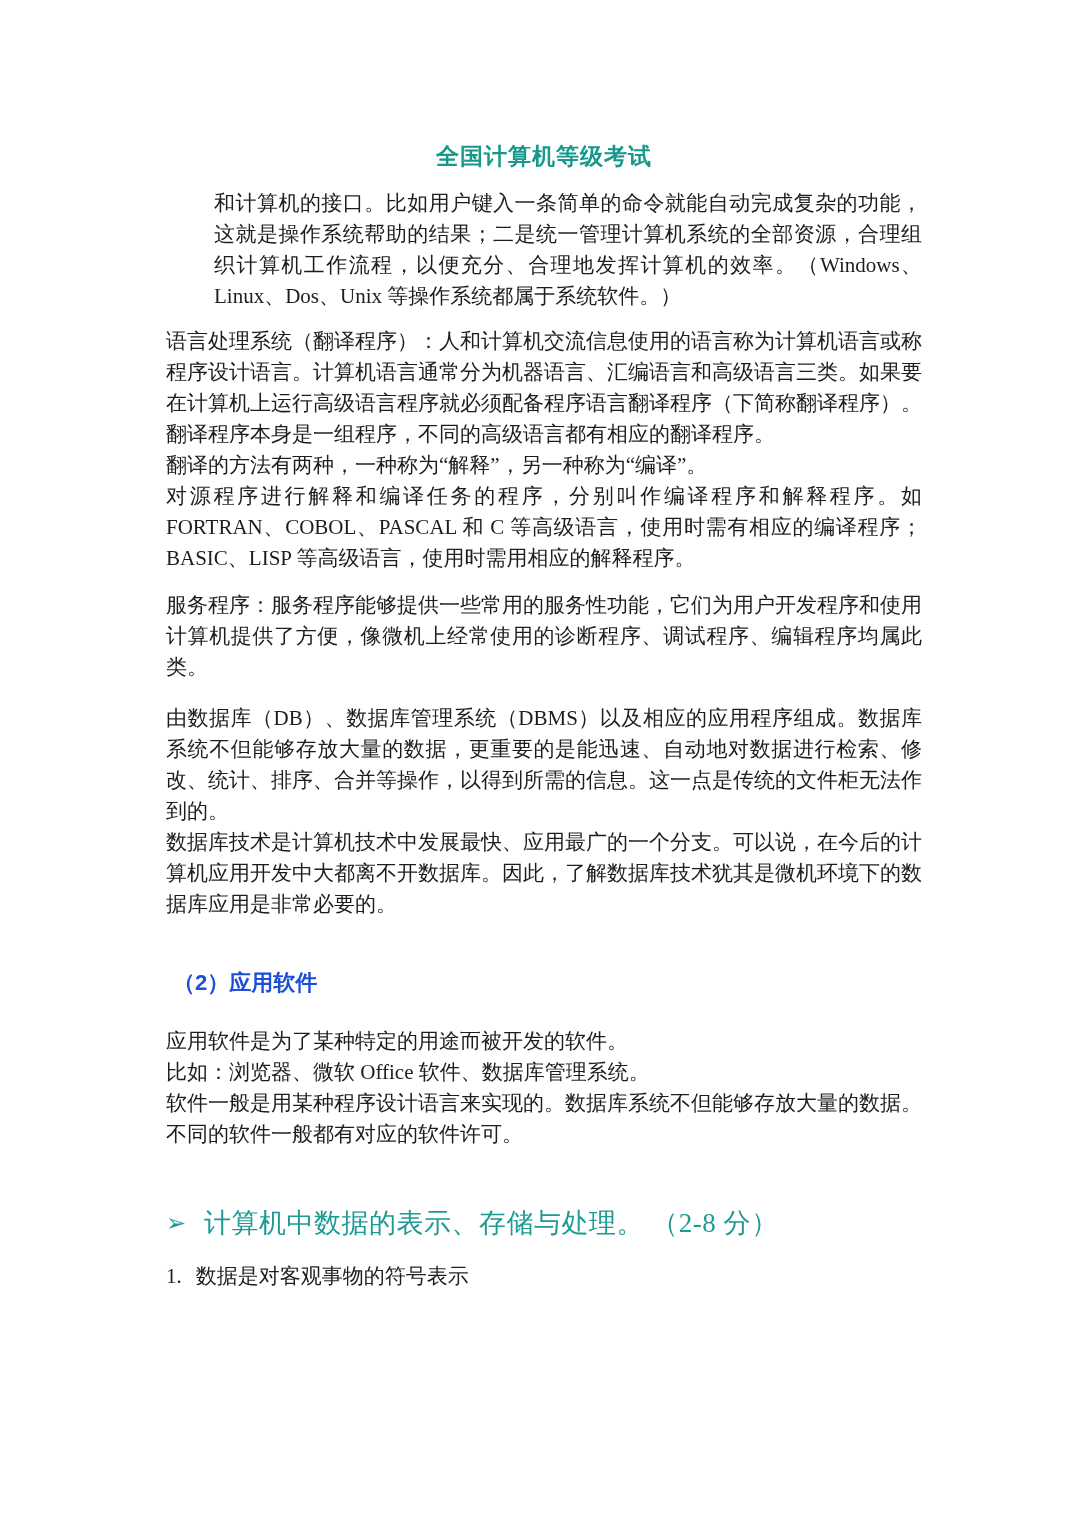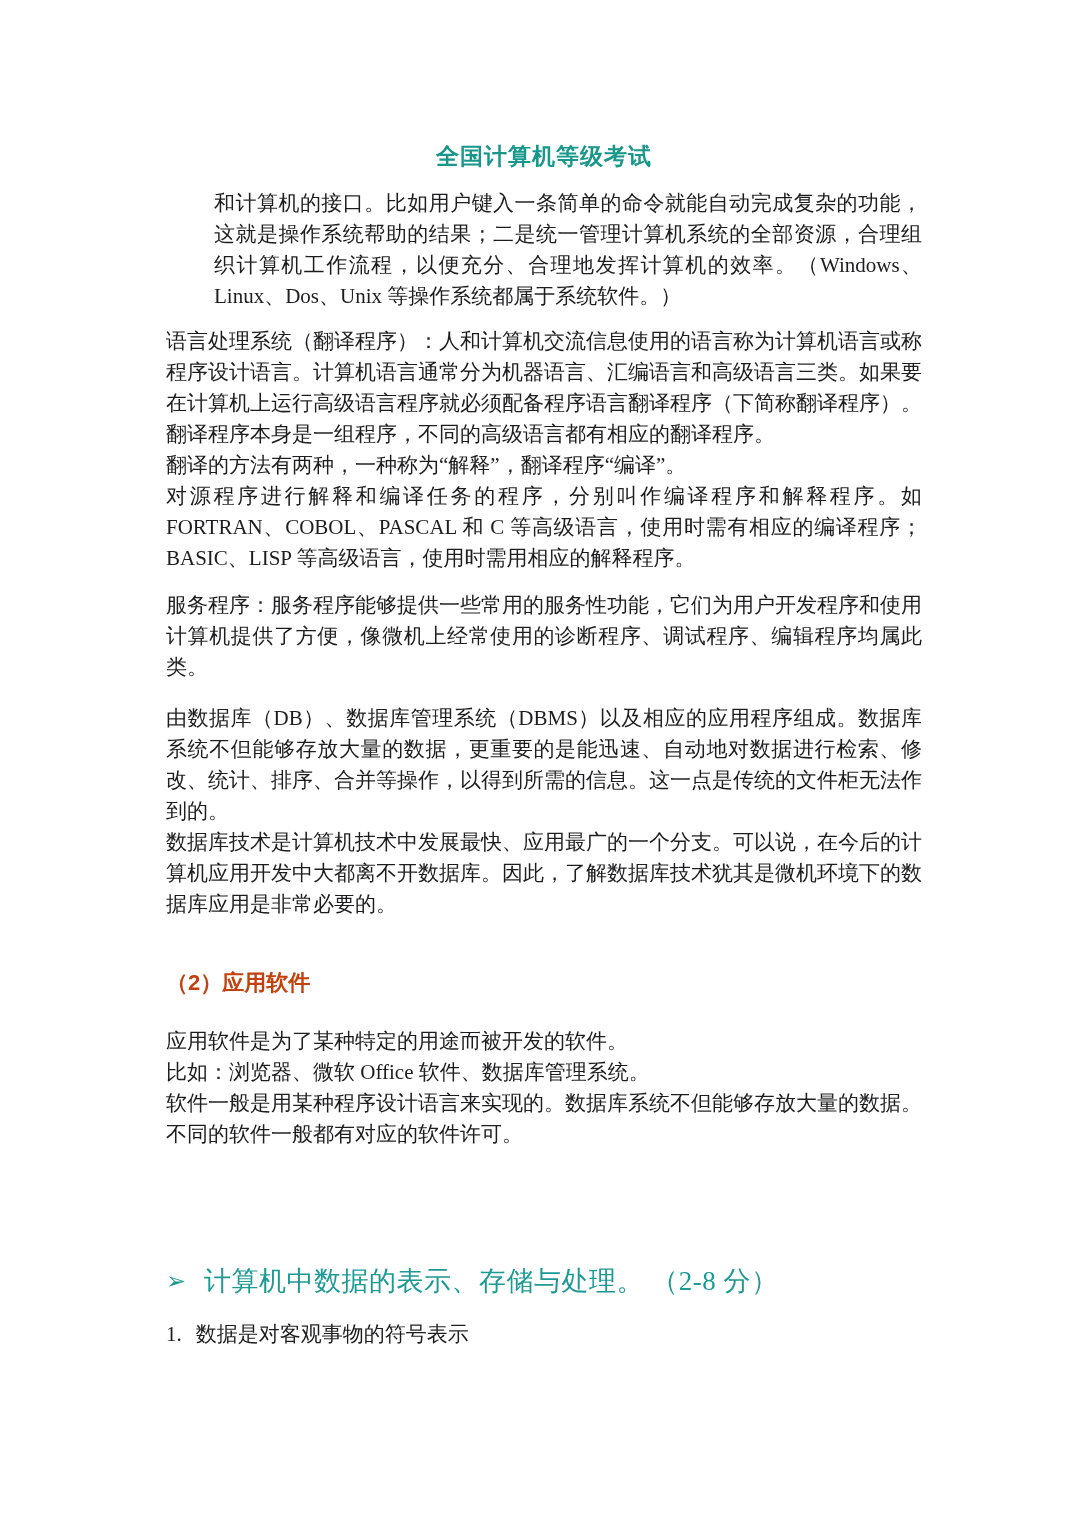--- a/index.html
+++ b/index.html
@@ -34,25 +34,25 @@
   }
   .mb-sm  { margin-bottom: 14px; margin-left: 48px; }
   .mb-md  { margin-bottom: 16px; }
   .mb-lg  { margin-bottom: 20px; }
   .mb-xl  { margin-bottom: 76px; }
   .mb-xxl { margin-bottom: 48px; }
   .sub-heading {
     font-family: "Liberation Sans", sans-serif;
     font-weight: 700;
     font-size: 22px;
-    color: #c2410c;
+    color: #1d4ed8;
     line-height: 30px;
-    margin: 0 0 28px 0;
+    margin: 0 0 28px 7px;
   }
-  .soft-block { margin-bottom: 112px; }
+  .soft-block { margin-bottom: 54px; }
   .section-heading {
     display: flex;
     align-items: baseline;
     color: #1e9a94;
     font-size: 27px;
     line-height: 38px;
     margin: 0 0 18px 0;
     font-weight: 500;
   }
   .arrow-bullet {
@@ -74,21 +74,21 @@
 <body>
 
 <div class="page">
 
   <h1 class="doc-title">全国计算机等级考试</h1>
 
   <p class="para mb-sm">和计算机的接口。比如用户键入一条简单的命令就能自动完成复杂的功能，这就是操作系统帮助的结果；二是统一管理计算机系统的全部资源，合理组织计算机工作流程，以便充分、合理地发挥计算机的效率。（Windows、Linux、Dos、Unix 等操作系统都属于系统软件。）</p>
 
   <p class="para">语言处理系统（翻译程序）：人和计算机交流信息使用的语言称为计算机语言或称程序设计语言。计算机语言通常分为机器语言、汇编语言和高级语言三类。如果要在计算机上运行高级语言程序就必须配备程序语言翻译程序（下简称翻译程序）。翻译程序本身是一组程序，不同的高级语言都有相应的翻译程序。</p>
 
-  <p class="para">翻译的方法有两种，一种称为“解释”，翻译程序“编译”。</p>
+  <p class="para">翻译的方法有两种，一种称为“解释”，另一种称为“编译”。</p>
 
   <p class="para mb-md">对源程序进行解释和编译任务的程序，分别叫作编译程序和解释程序。如 FORTRAN、COBOL、PASCAL 和 C 等高级语言，使用时需有相应的编译程序；BASIC、LISP 等高级语言，使用时需用相应的解释程序。</p>
 
   <p class="para mb-lg">服务程序：服务程序能够提供一些常用的服务性功能，它们为用户开发程序和使用计算机提供了方便，像微机上经常使用的诊断程序、调试程序、编辑程序均属此类。</p>
 
 
   <p class="para">由数据库（DB）、数据库管理系统（DBMS）以及相应的应用程序组成。数据库系统不但能够存放大量的数据，更重要的是能迅速、自动地对数据进行检索、修改、统计、排序、合并等操作，以得到所需的信息。这一点是传统的文件柜无法作到的。</p>
 
   <p class="para mb-xxl">数据库技术是计算机技术中发展最快、应用最广的一个分支。可以说，在今后的计算机应用开发中大都离不开数据库。因此，了解数据库技术犹其是微机环境下的数据库应用是非常必要的。</p>
 

